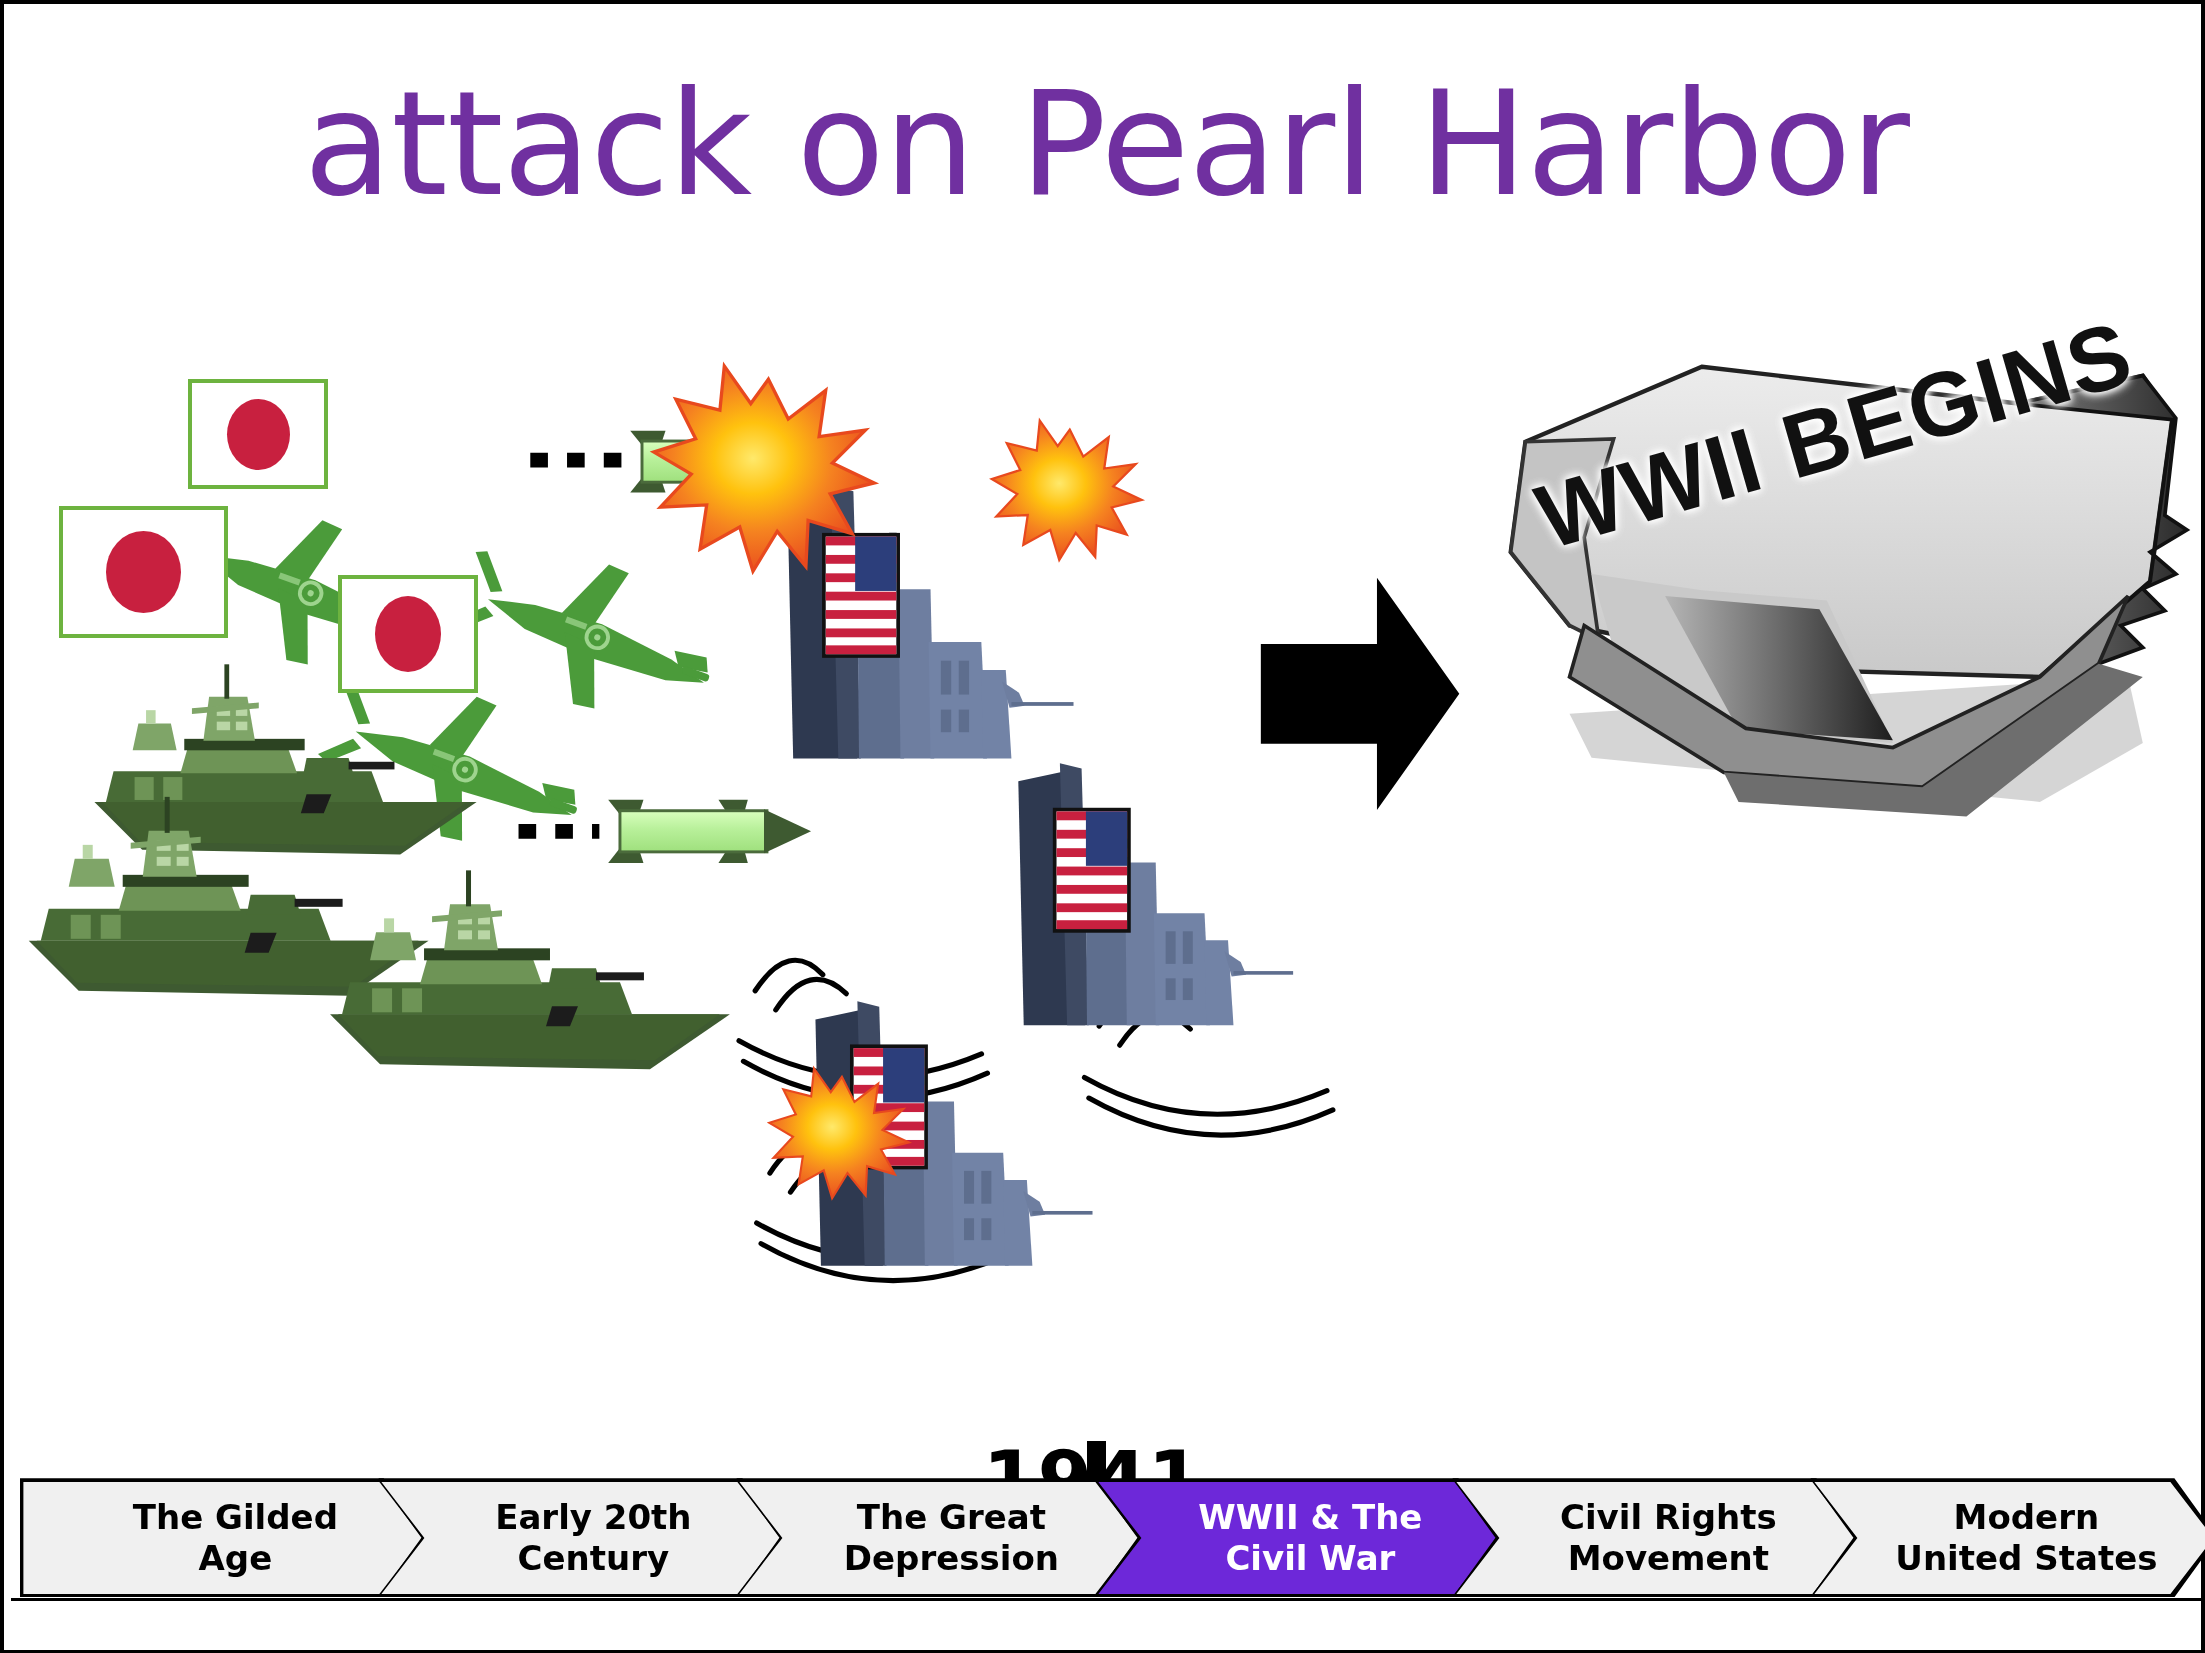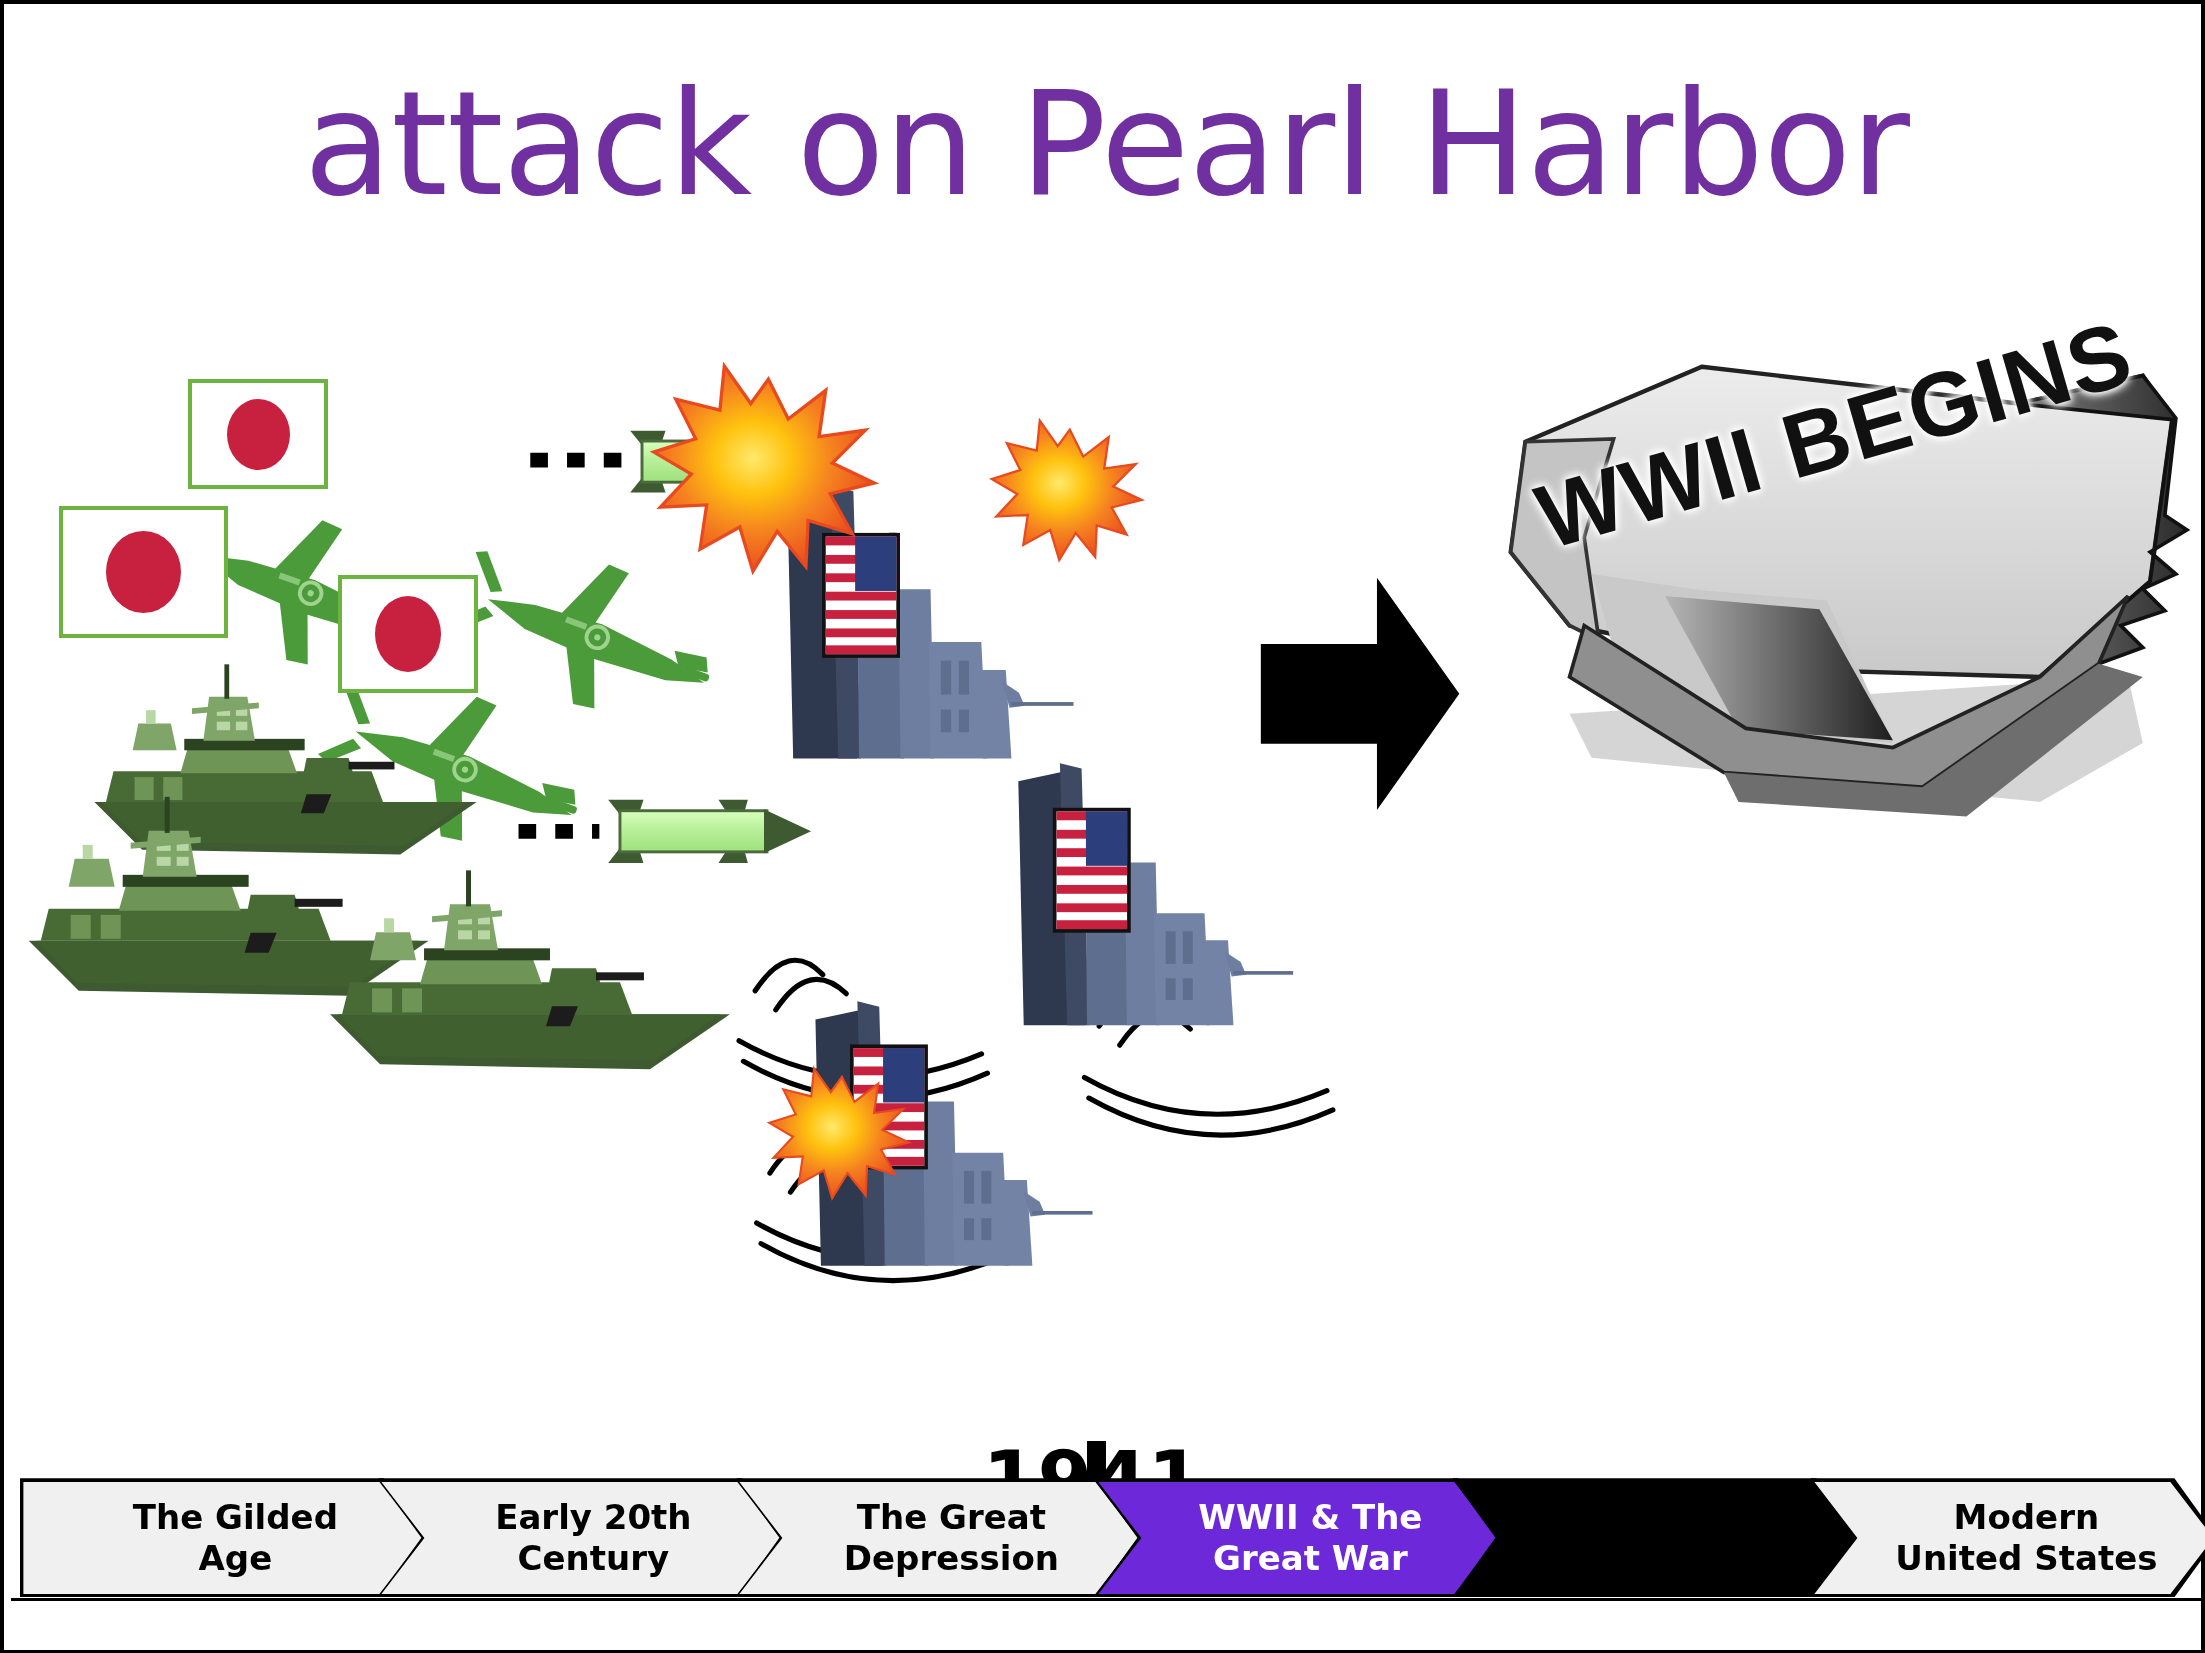--- a/index.html
+++ b/index.html
@@ -358,24 +358,30 @@
       <div class="chev" style="left: 716px; width: 399px;">
         <div class="inner">
           <div>The Great</div>
           <div>Depression</div>
         </div>
       </div>
       <div class="chevborder" style="left: 1071px; width: 407px; top: -3.7px; height: 119px;"></div>
       <div class="chev on" style="left: 1075px; width: 399px;">
         <div class="inner">
           <div>WWII &amp; The</div>
-          <div>Great War</div>
+          <div>Civil War</div>
         </div>
       </div>
       <div class="chevborder" style="left: 1429px; width: 407px; top: -3.7px; height: 119px;"></div>
+      <div class="chev" style="left: 1433px; width: 399px;">
+        <div class="inner">
+          <div>Civil Rights</div>
+          <div>Movement</div>
+        </div>
+      </div>
       <div class="chevborder" style="left: 1787px; width: 407px; top: -3.7px; height: 119px;"></div>
       <div class="chev" style="left: 1791px; width: 399px;">
         <div class="inner">
           <div>Modern</div>
           <div>United States</div>
         </div>
       </div>
     </div>
 
   <div id="footline"></div>

